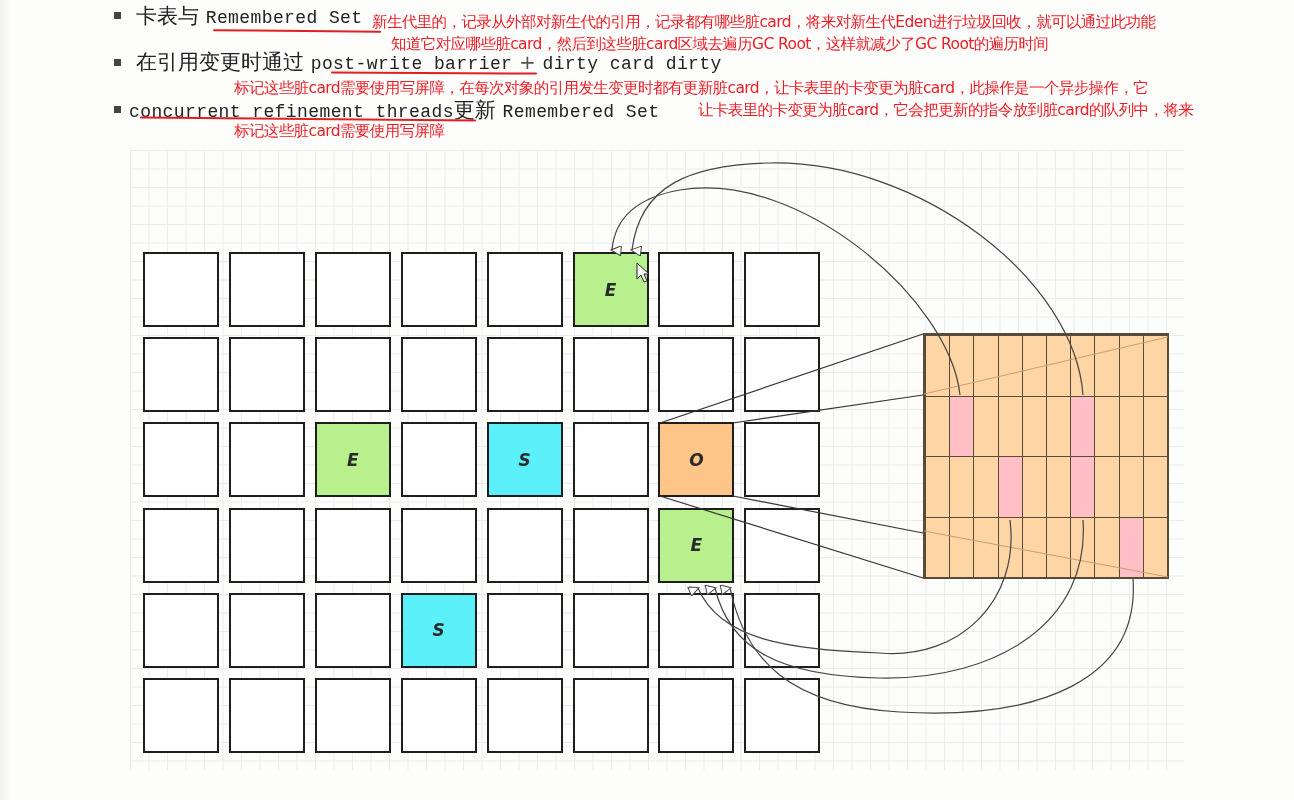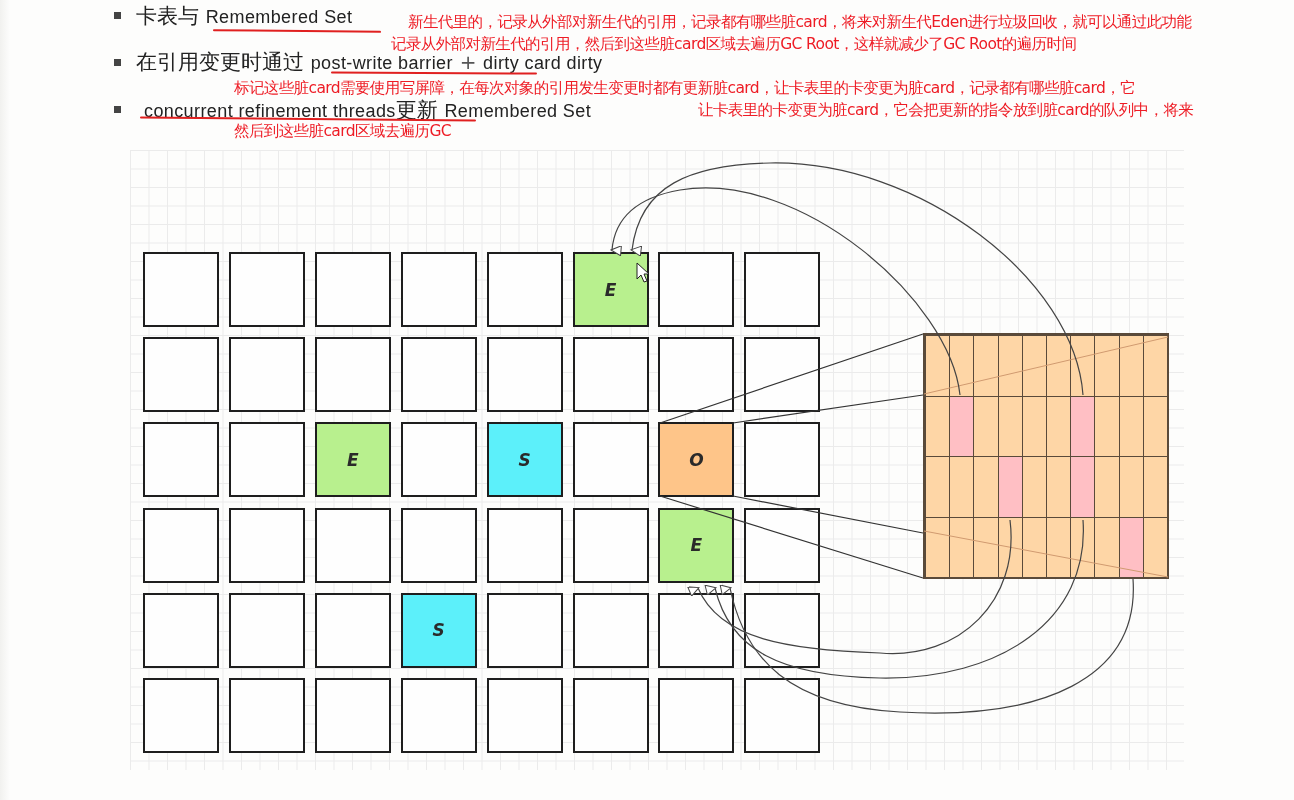--- a/index.html
+++ b/index.html
@@ -12,21 +12,21 @@
       position: absolute; left: 0; top: 0; width: 10px; height: 800px;
       background: linear-gradient(to right, #f1f1ef, #fdfdfc);
     }
     .bullet {
       position: absolute; width: 7px; height: 7px; background: #444;
     }
     .line {
       position: absolute; white-space: nowrap; color: #222; font-size: 21px; line-height: 24px;
     }
     .line .cn { font-family: "DejaVu Sans", sans-serif; font-size: 21px; }
-    .line .mono { font-family: Liberation Sans, sans-serif; font-size: 18px; letter-spacing: 0.4px; }
+    .line .mono { font-family: Liberation Mono, monospace; font-size: 18px; letter-spacing: 0.4px; }
     .underline-red {
       position: absolute; height: 2px; background: #e02020; border-radius: 2px;
     }
     .note {
       position: absolute; color: #ee1c25; font-size: 15.5px; line-height: 22px; white-space: nowrap;
       font-family: "DejaVu Sans", sans-serif; letter-spacing: -0.6px;
     }
     .canvas {
       position: absolute; left: 130px; top: 150px; width: 1054px; height: 620px;
       background-color: #fdfdfc;
@@ -68,31 +68,31 @@
 <div class="bullet" style="left:114px; top:59px;"></div>
 <div class="line" style="left:136px; top:50px;">
   <span class="cn">在引用变更时通过</span>
   <span class="mono">post-write barrier</span>
   <span class="cn" style="font-size:20px;color:#555;">+</span>
   <span class="mono">dirty card dirty</span>
 </div>
 <div class="underline-red" style="left:331px; top:72px; width:206px; transform:rotate(0.3deg);"></div>
 
 <div class="bullet" style="left:114px; top:106px;"></div>
-<div class="line" style="left:144px; top:98px;">
+<div class="line" style="left:129px; top:98px;">
   <span class="mono">concurrent refinement threads</span><span class="cn">更新</span>
   <span class="mono">Remembered Set</span>
 </div>
 <div class="underline-red" style="left:140px; top:118px; width:336px; transform:rotate(0.5deg);"></div>
 
-<div class="note" style="left:408px; top:11px;">新生代里的，记录从外部对新生代的引用，记录都有哪些脏card，将来对新生代Eden进行垃圾回收，就可以通过此功能</div>
-<div class="note" style="left:391px; top:33px;">记录从外部对新生代的引用，然后到这些脏card区域去遍历GC Root，这样就减少了GC Root的遍历时间</div>
-<div class="note" style="left:234px; top:77px;">标记这些脏card需要使用写屏障，在每次对象的引用发生变更时都有更新脏card，让卡表里的卡变更为脏card，记录都有哪些脏card，它</div>
+<div class="note" style="left:372px; top:11px;">新生代里的，记录从外部对新生代的引用，记录都有哪些脏card，将来对新生代Eden进行垃圾回收，就可以通过此功能</div>
+<div class="note" style="left:391px; top:33px;">知道它对应哪些脏card，然后到这些脏card区域去遍历GC Root，这样就减少了GC Root的遍历时间</div>
+<div class="note" style="left:234px; top:77px;">标记这些脏card需要使用写屏障，在每次对象的引用发生变更时都有更新脏card，让卡表里的卡变更为脏card，此操作是一个异步操作，它</div>
 <div class="note" style="left:698px; top:99px;">让卡表里的卡变更为脏card，它会把更新的指令放到脏card的队列中，将来</div>
-<div class="note" style="left:234px; top:120px;">然后到这些脏card区域去遍历GC</div>
+<div class="note" style="left:234px; top:120px;">标记这些脏card需要使用写屏障</div>
 
 <div class="canvas"></div>
 
 <div id="heap-grid">
     <div class="cell" style="left: 143px; top: 252px;"></div>
     <div class="cell" style="left: 228.9px; top: 252px;"></div>
     <div class="cell" style="left: 314.8px; top: 252px;"></div>
     <div class="cell" style="left: 400.7px; top: 252px;"></div>
     <div class="cell" style="left: 486.6px; top: 252px;"></div>
     <div class="cell" style="left: 572.5px; top: 252px; background: rgb(184, 240, 142);">E</div>

